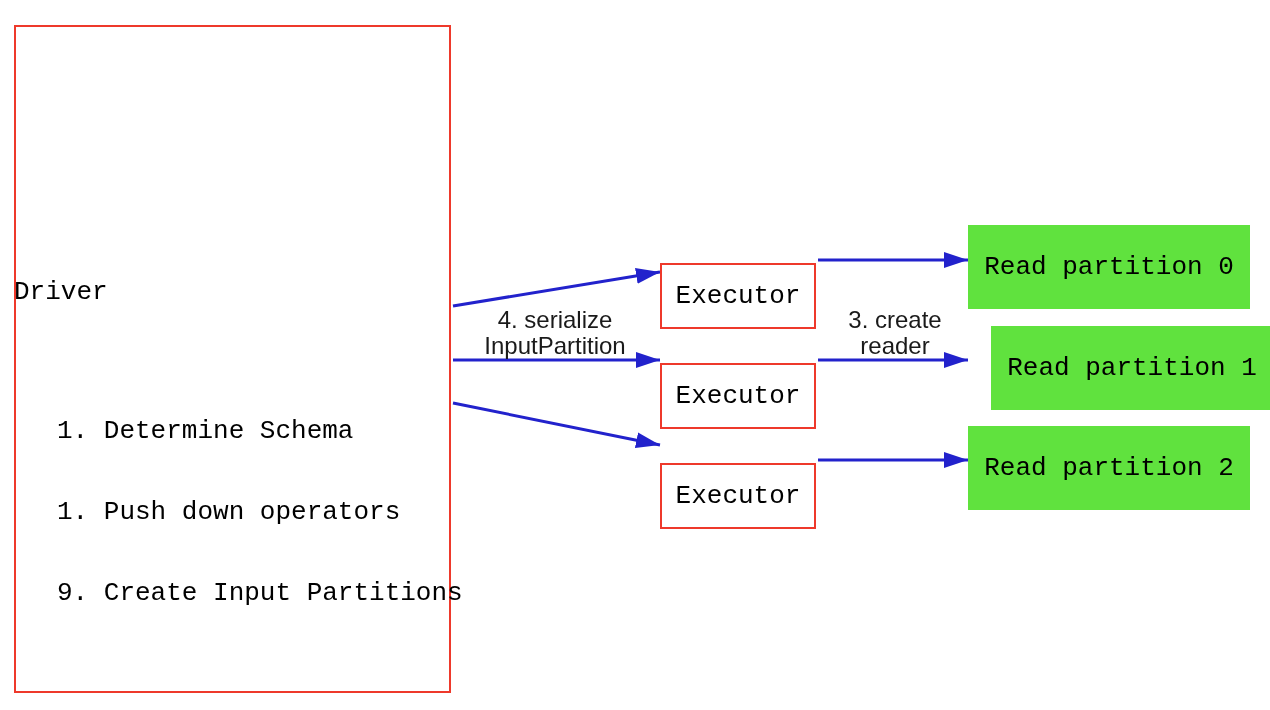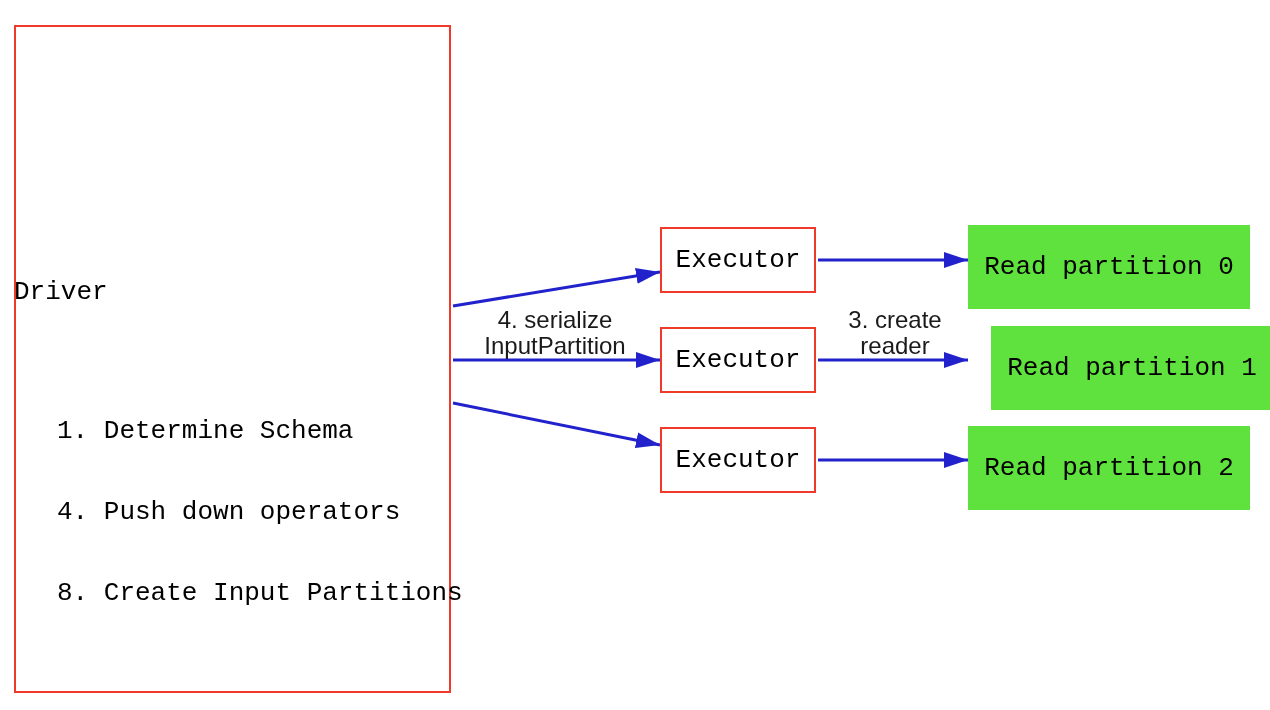--- a/index.html
+++ b/index.html
@@ -50,20 +50,21 @@
     position: absolute;
     display: flex;
     align-items: center;
     justify-content: center;
   }
   .executor-box {
     width: 156px; height: 66px;
     left: 660px;
     border: 2px solid var(--color-box_border);
     background: var(--color-background);
+    margin-top: 36px;
   }
   .exec-0 { top: 227px; }
   .exec-1 { top: 327px; }
   .exec-2 { top: 427px; }
   .partition-box {
     width: 282px; height: 84px;
     left: 968px;
     background: var(--color-partition_fill);
   }
   .part-0 { top: 225px; }
@@ -104,22 +105,22 @@
     <line class="arrow-line" x1="453" y1="403" x2="660" y2="445" marker-end="url(#arrow)"></line>
     <line class="arrow-line" x1="818" y1="260" x2="968" y2="260" marker-end="url(#arrow)"></line>
     <line class="arrow-line" x1="818" y1="360" x2="968" y2="360" marker-end="url(#arrow)"></line>
     <line class="arrow-line" x1="818" y1="460" x2="968" y2="460" marker-end="url(#arrow)"></line>
   </svg>
 
   <div class="driver-box"></div>
   <div class="driver-title mono">Driver</div>
   <div class="driver-steps mono">
     <div>1. Determine Schema</div>
-    <div>4. Push down operators</div>
-    <div>8. Create Input Partitions</div>
+    <div>1. Push down operators</div>
+    <div>9. Create Input Partitions</div>
   </div>
 
   <div class="node-box executor-box exec-0 mono">
     <span>Executor</span>
   </div>
   <div class="node-box executor-box exec-1 mono">
     <span>Executor</span>
   </div>
   <div class="node-box executor-box exec-2 mono">
     <span>Executor</span>

